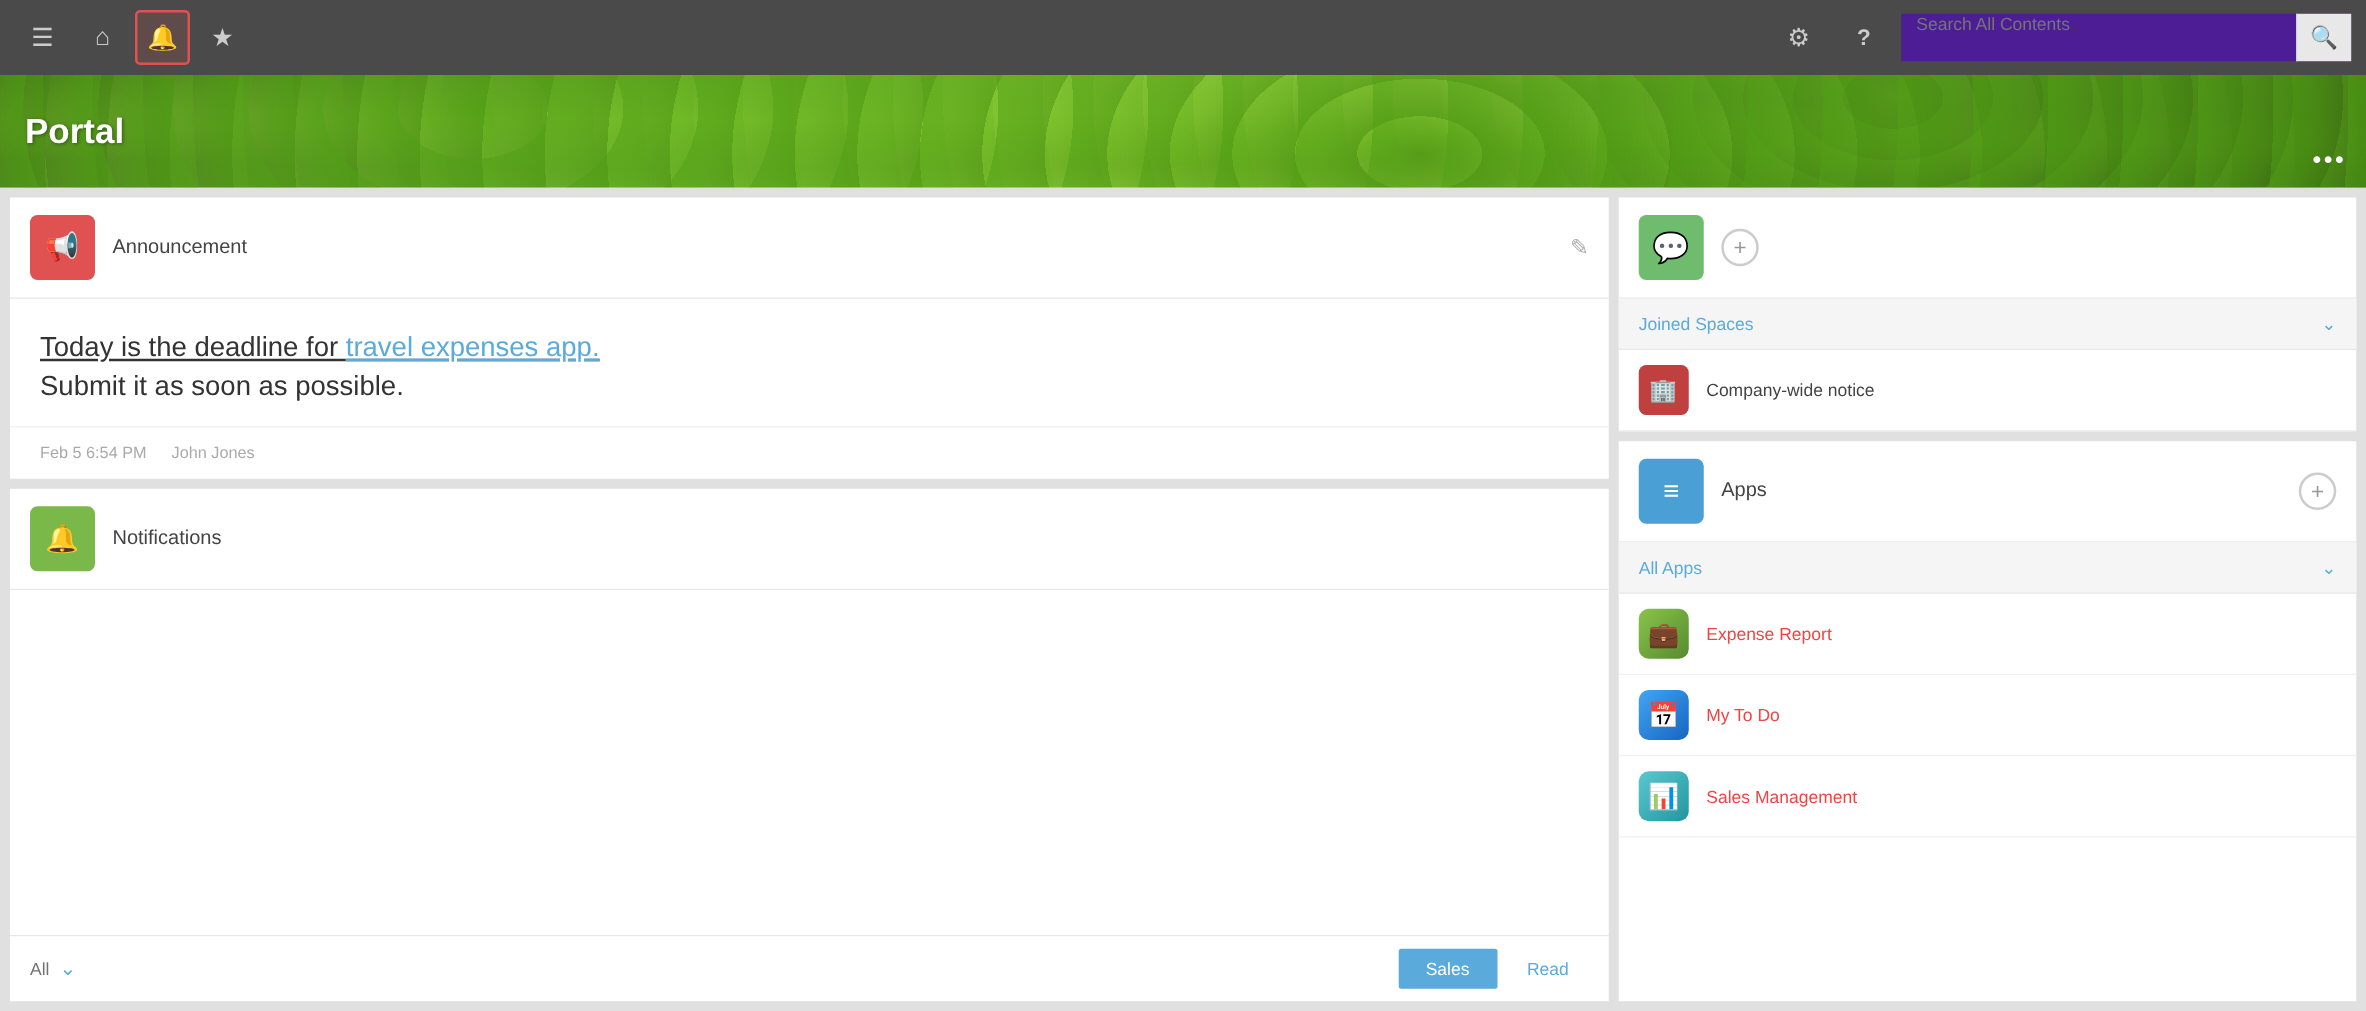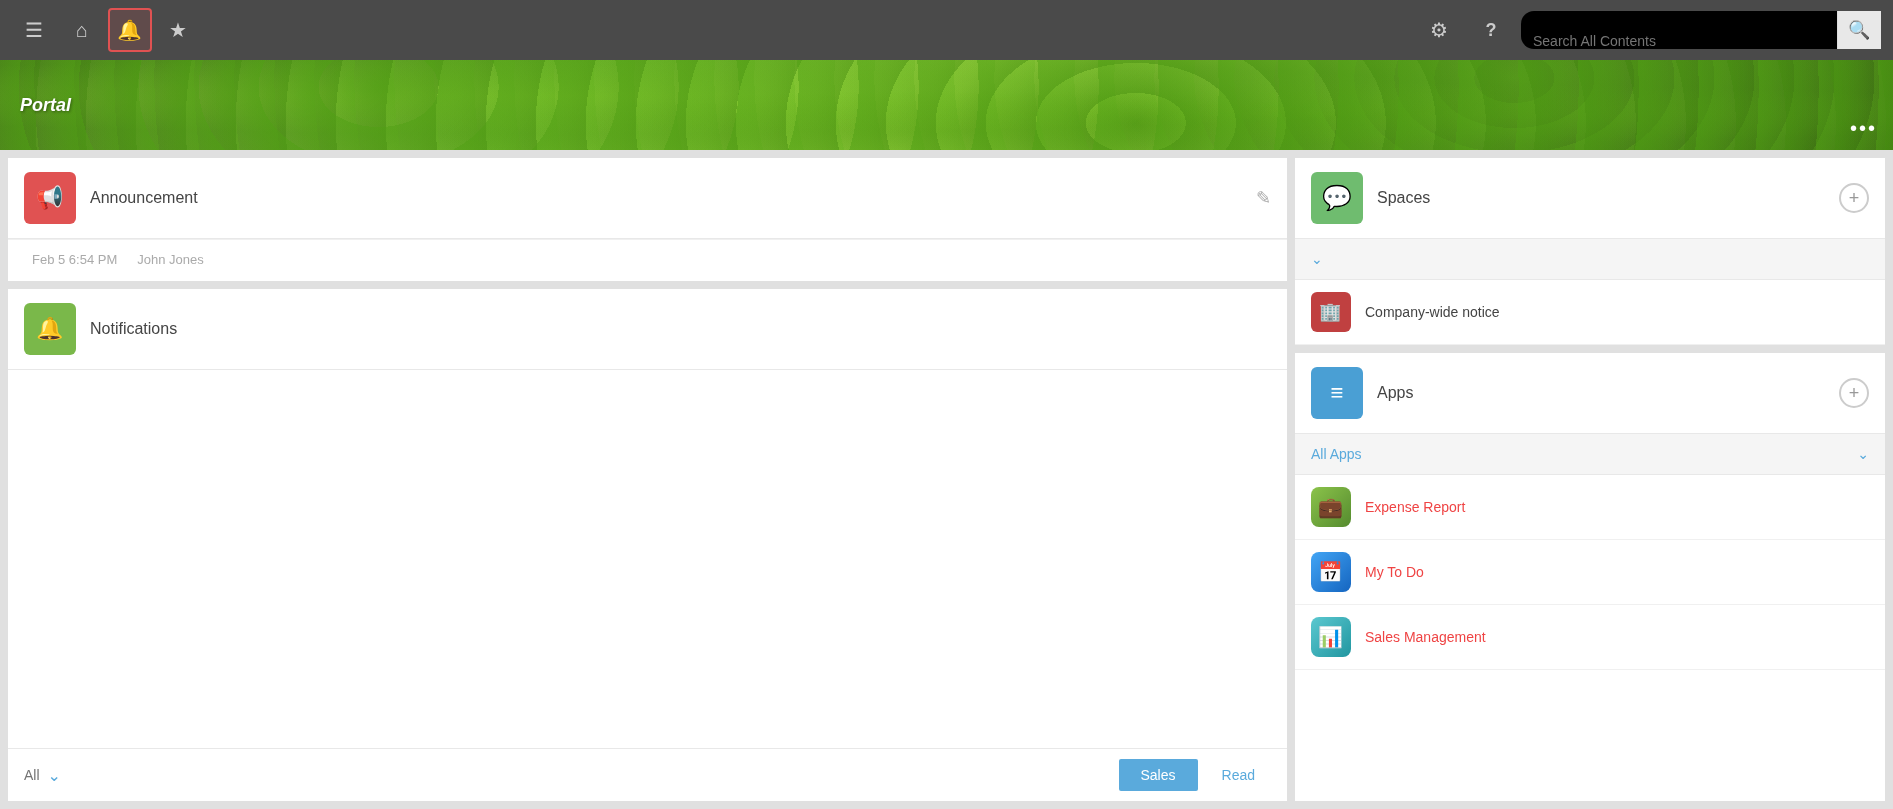--- a/index.html
+++ b/index.html
@@ -27,23 +27,23 @@
     .nav-icon-btn.active-bell {
       border: 2px solid #e05252;
       background: rgba(224, 82, 82, 0.15);
       color: #fff;
     }
     .nav-spacer { flex: 1; }
     .nav-right {
       display: flex; align-items: center; gap: 8px;
     }
     .search-bar {
-      display: flex; align-items: flex-end;
-      background: #000000;
-      border-radius: 13px;
+      display: flex; align-items: flex-start;
+      background: #4c1d95;
+      border-radius: 0;
       height: 38px;
       width: 360px;
     }
     .search-bar input {
       border: none; outline: none;
       font-size: 14px;
       color: #999;
       padding: 0 12px;
       flex: 1;
       background: transparent;
@@ -71,24 +71,24 @@
     .portal-banner::before {
       content: '';
       position: absolute; inset: 0;
       background: 
         radial-gradient(ellipse at 30% 40%, rgba(150,220,50,0.4) 0%, transparent 50%),
         radial-gradient(ellipse at 70% 60%, rgba(100,180,20,0.3) 0%, transparent 40%),
         radial-gradient(ellipse at 50% 80%, rgba(80,150,10,0.3) 0%, transparent 40%);
     }
     .portal-title {
       color: #fff;
-      font-size: 18px;
+      font-size: 28px;
       font-weight: 600;
       text-shadow: 1px 1px 3px rgba(0,0,0,0.4);
-      position: relative; z-index: 1; font-style: italic;
+      position: relative; z-index: 1;
     }
     .portal-more-btn {
       position: absolute; right: 16px; bottom: 10px;
       color: #fff;
       background: transparent;
       border: none;
       font-size: 20px;
       cursor: pointer;
       letter-spacing: 2px;
     }
@@ -387,20 +387,26 @@
     <div class="card">
       <div class="card-header">
         <div class="card-icon-box red">
           <span class="megaphone-icon">📢</span>
         </div>
         <span class="card-title">Announcement</span>
         <button class="card-edit-btn">
           <span>✎</span>
         </button>
       </div>
+      <div class="announcement-body">
+        <p class="announcement-text">
+          <u><span>Today is the deadline for </span><a href="#">travel expenses app.</a></u><br>
+          <span>Submit it as soon as possible.</span>
+        </p>
+      </div>
       <div class="announcement-meta">
         <span>Feb 5 6:54 PM</span>
         <span>John Jones</span>
       </div>
     </div>
 
     <div class="notifications-card">
       <div class="card-header">
         <div class="card-icon-box green">
           <span class="bell-green-icon">🔔</span>
@@ -421,24 +427,24 @@
 
   </div>
 
   <div class="right-col">
 
     <div class="widget">
       <div class="widget-header">
         <div class="widget-icon-box teal">
           <span class="chat-icon">💬</span>
         </div>
-        <span class="widget-title">Spaces</span>
         <button class="widget-add-btn">+</button>
       </div>
       <div class="section-header">
+        <span class="section-label">Joined Spaces</span>
         <span class="section-chevron">⌄</span>
       </div>
       <div class="space-item">
         <div class="space-avatar" style="background:#c04040;">
           <span style="color:#fff;font-size:18px;">🏢</span>
         </div>
         <span class="space-name">Company-wide notice</span>
       </div>
     </div>
 

